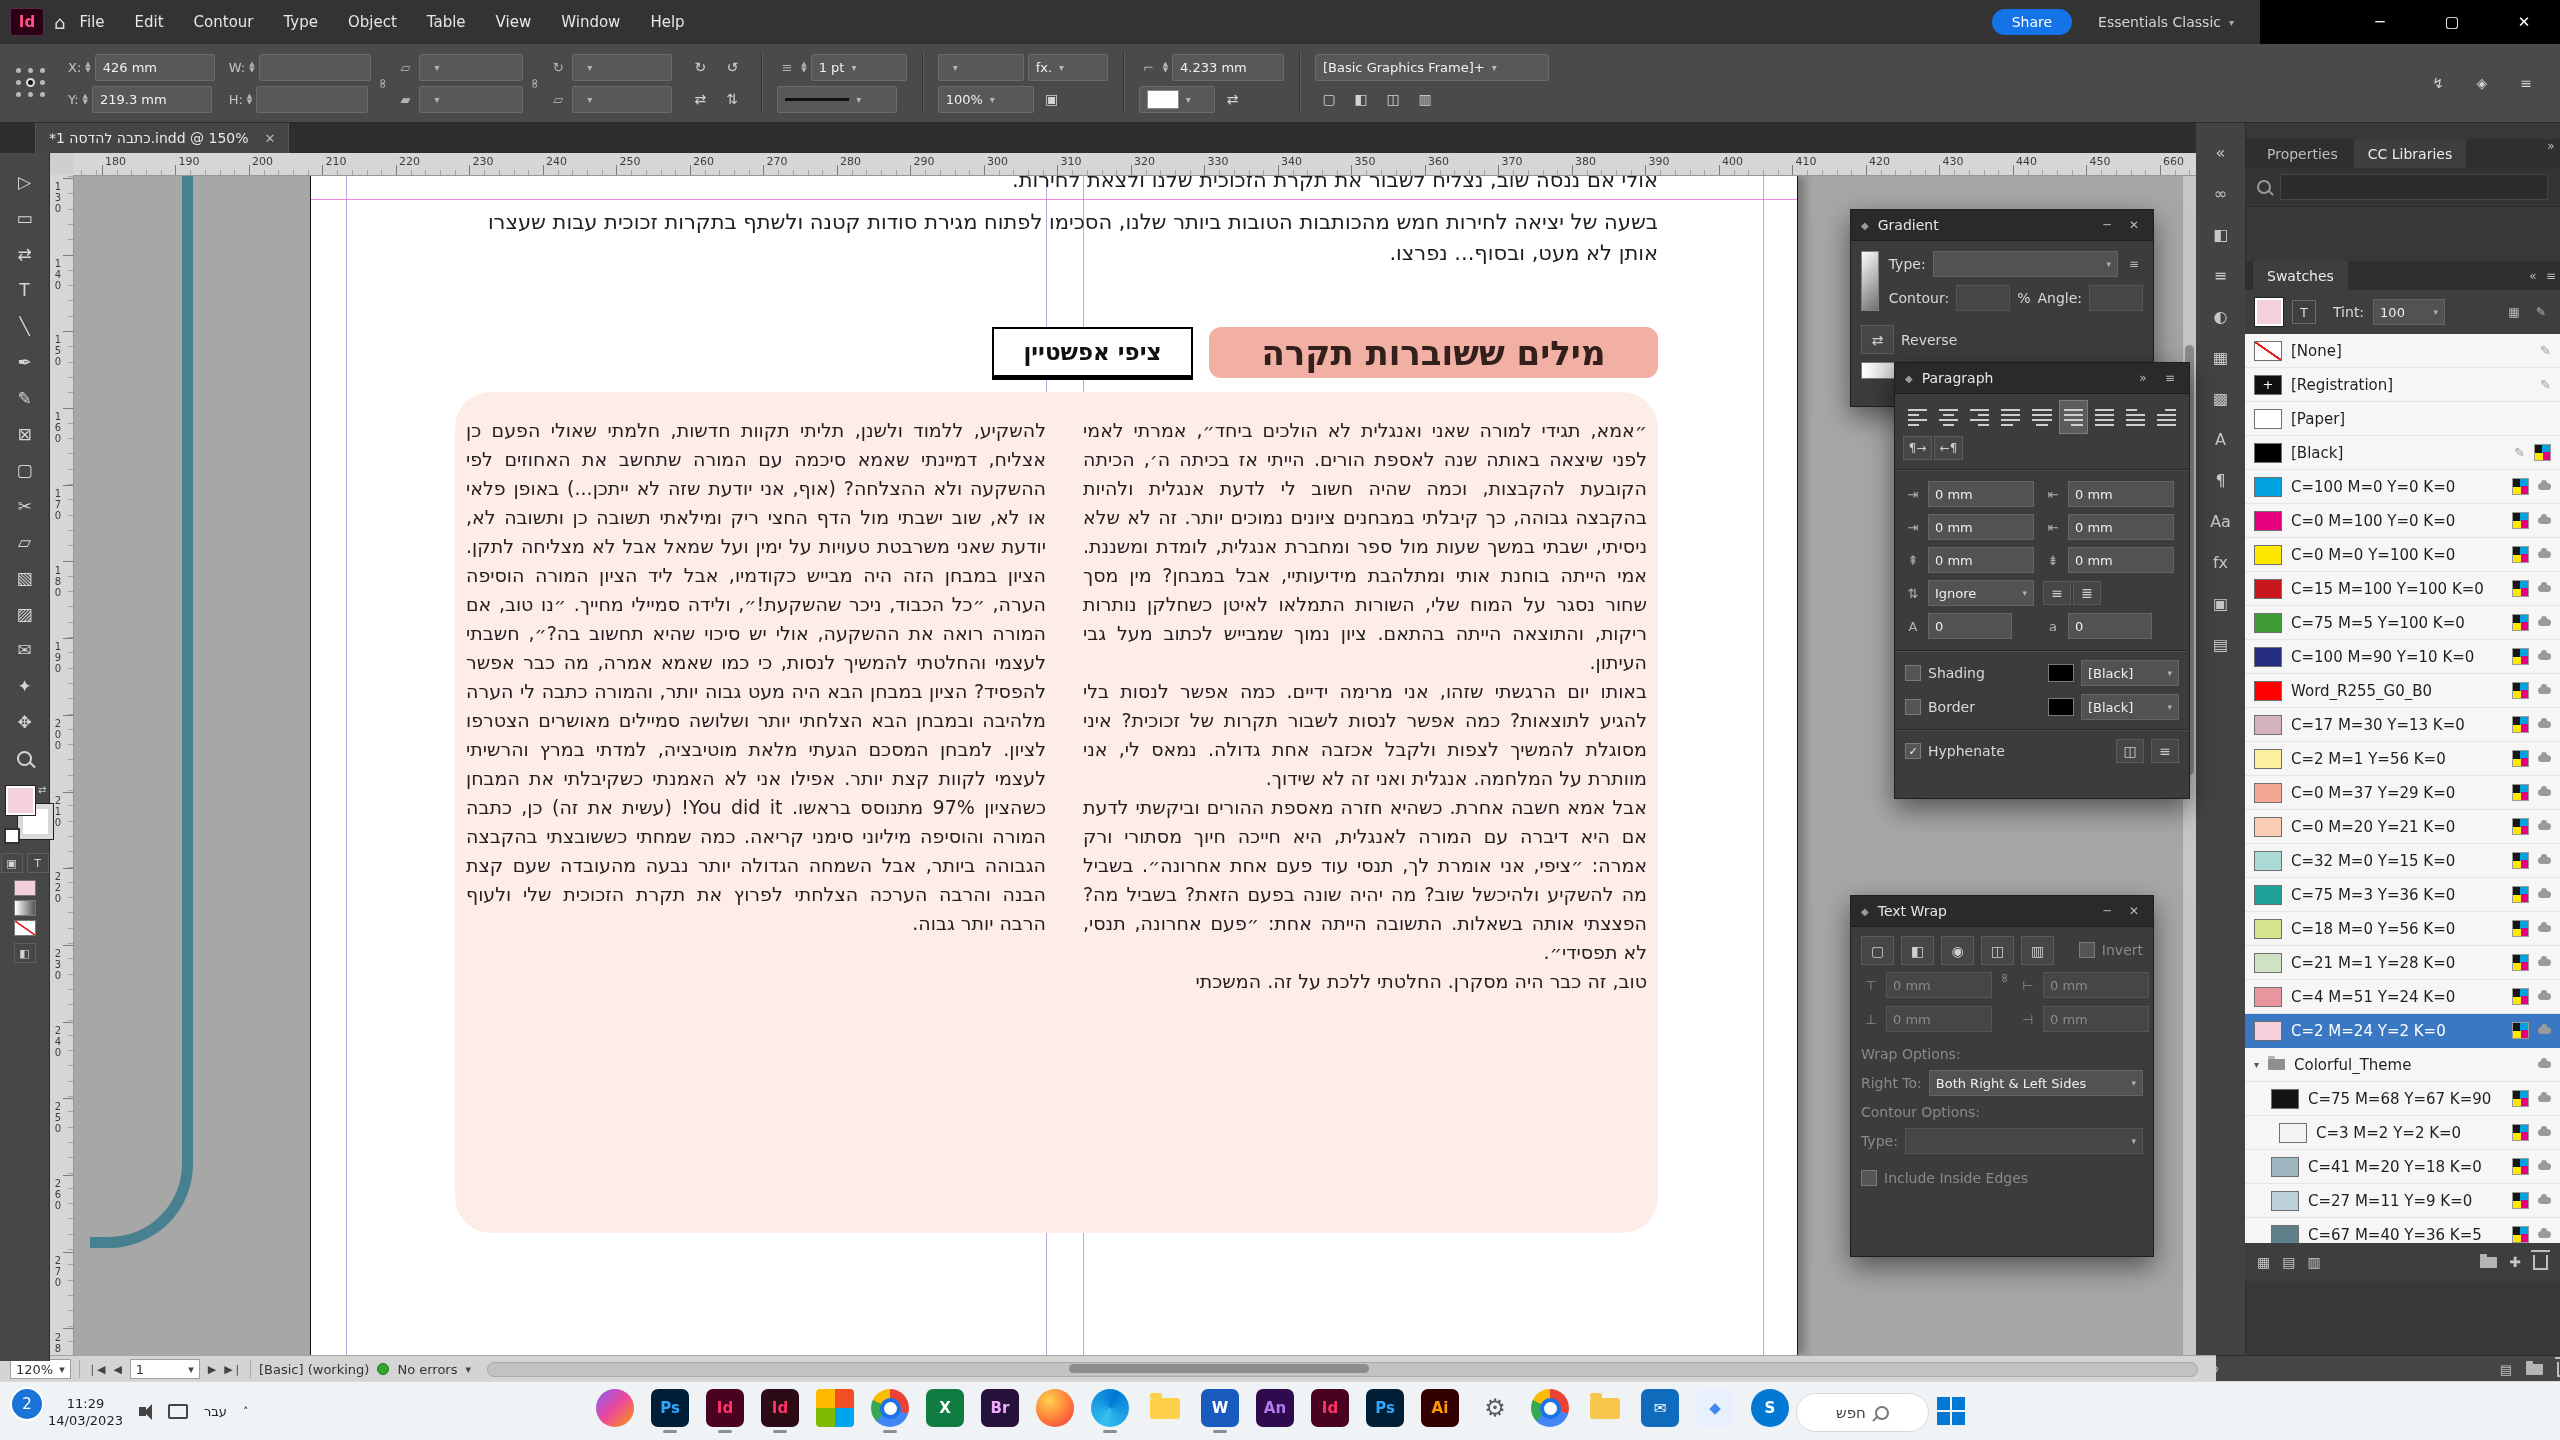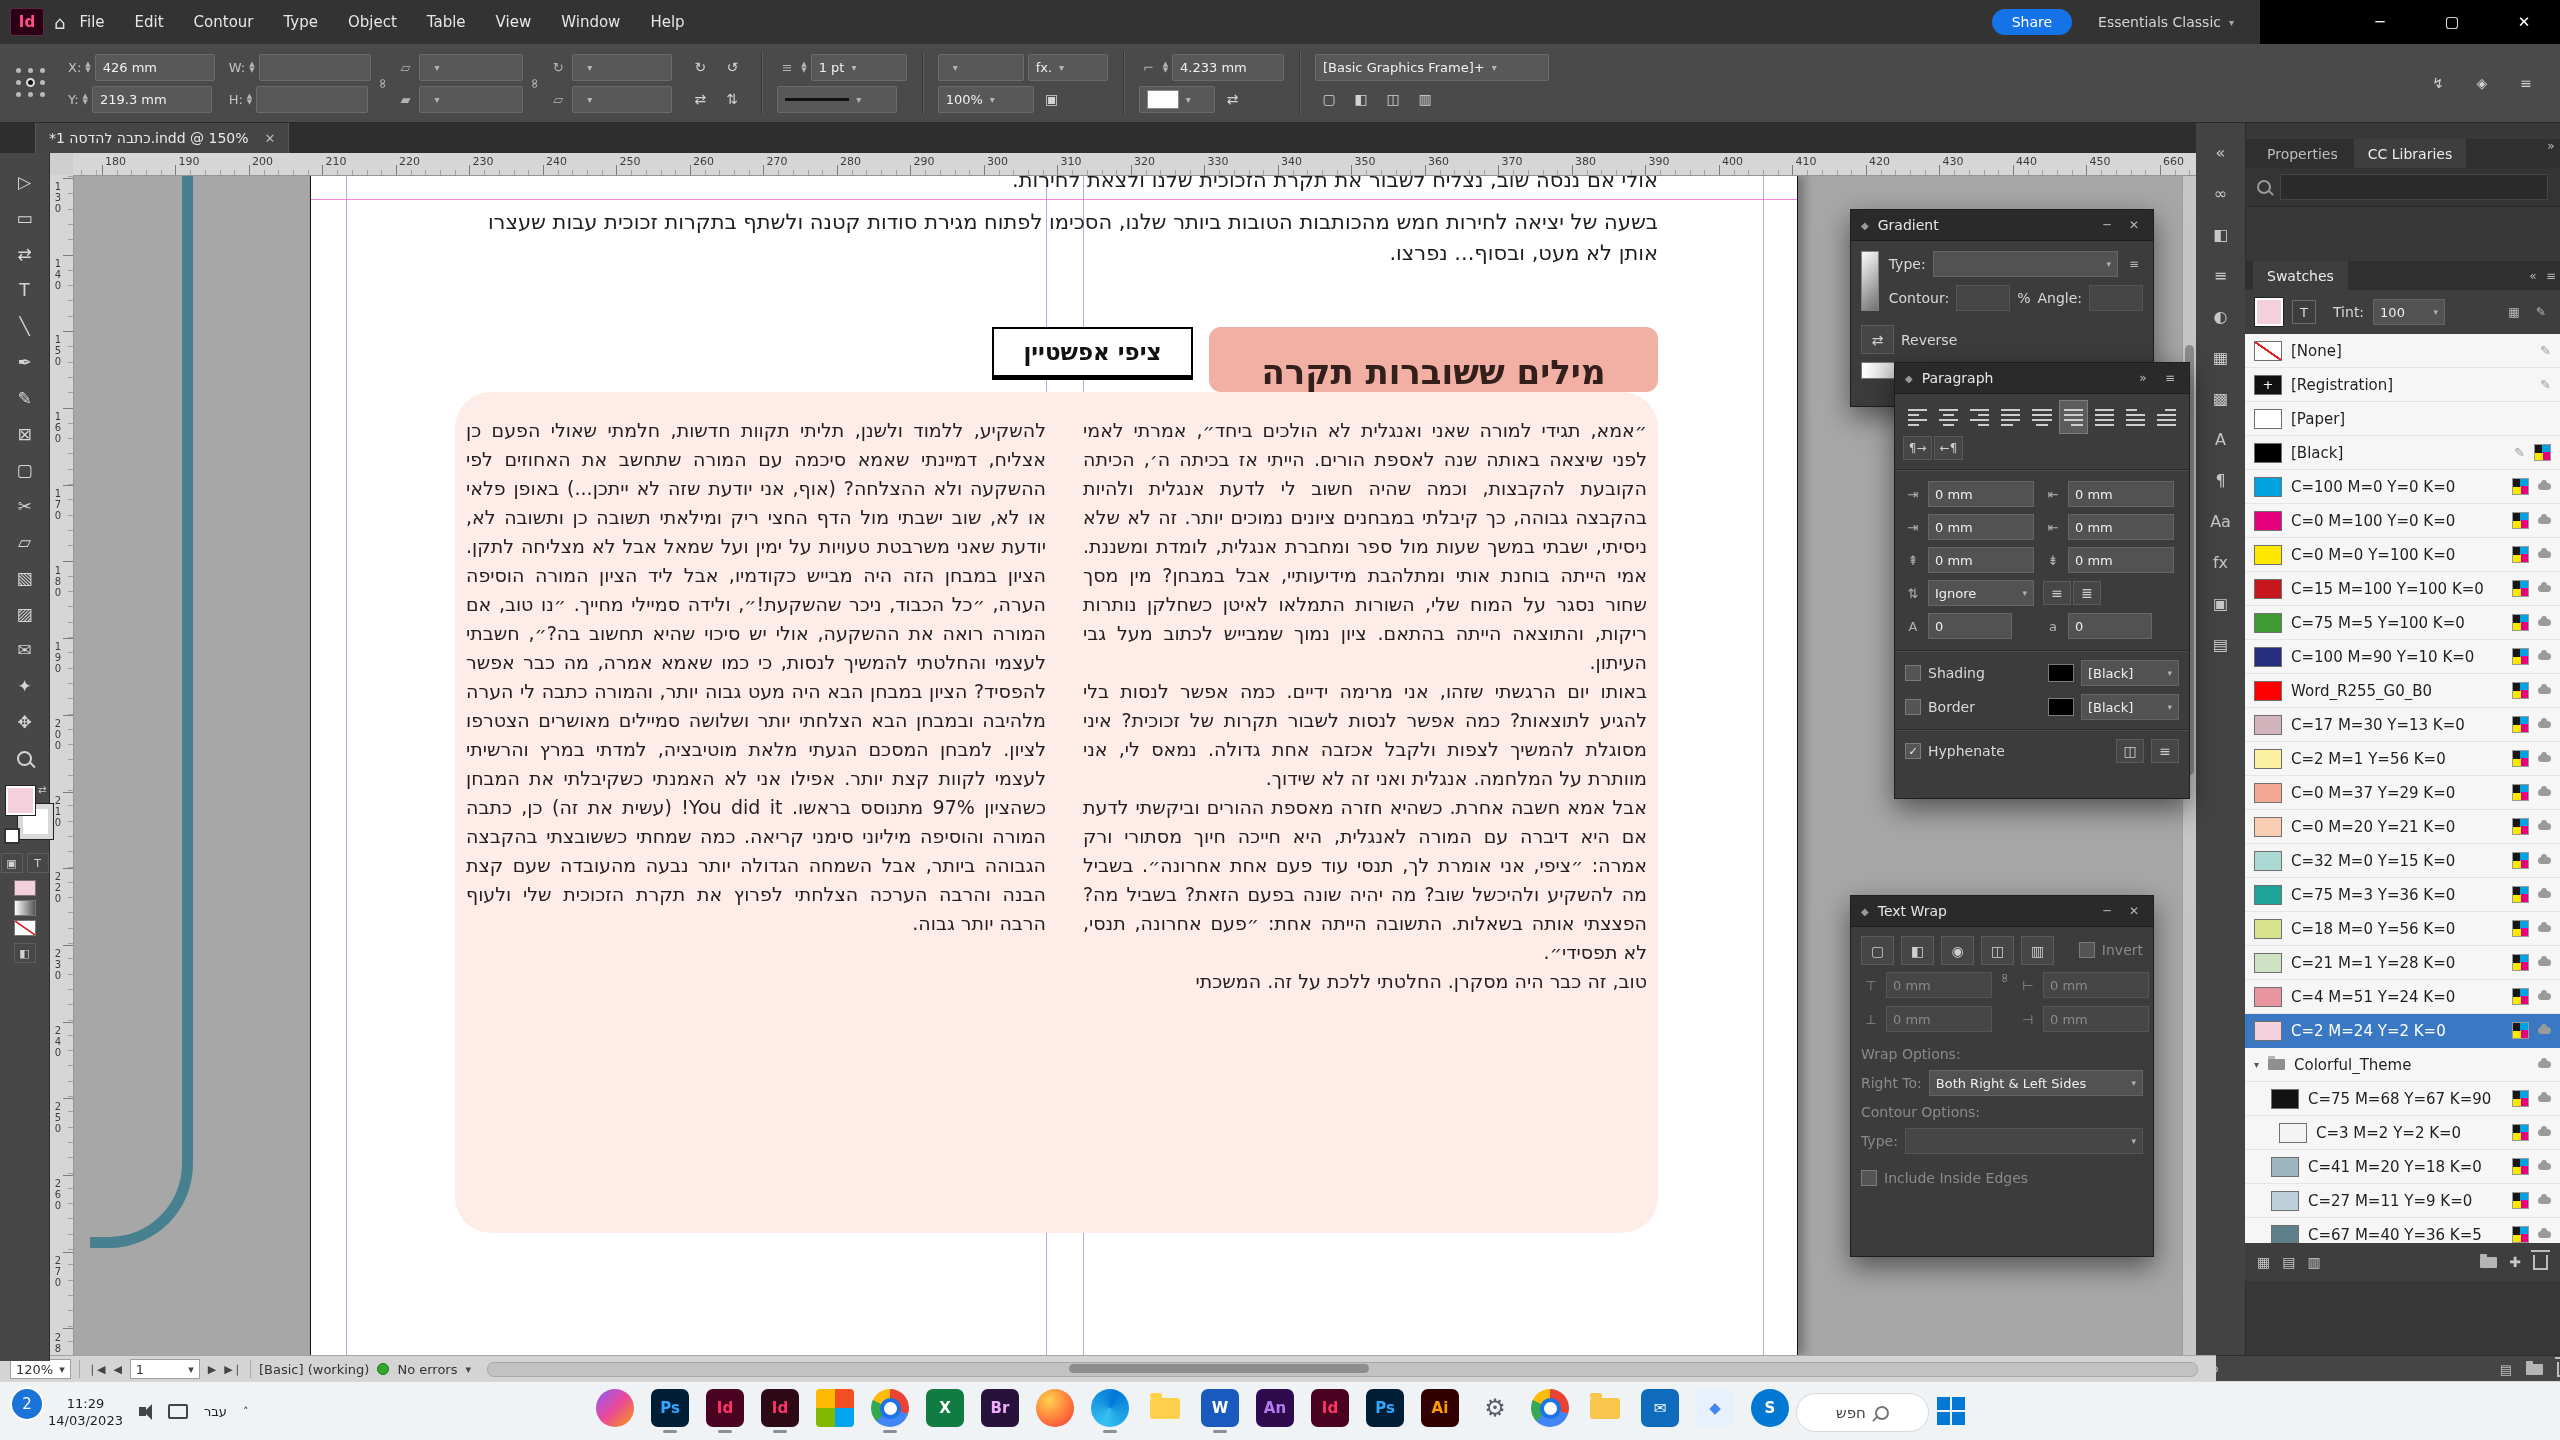--- a/index.html
+++ b/index.html
@@ -61,21 +61,21 @@
   .tbrow{display:flex;gap:4px;margin-top:7px}
   .applysq{width:20px;height:14px;border:1px solid #777}
   
   #viewport{position:absolute;left:73px;top:175px;width:2123px;height:1180px;background:#a7a7a7;overflow:hidden;z-index:10}
   #teal-shape{position:absolute;left:17px;top:-20px;width:92px;height:1082px;border-right:11px solid #47808f;border-bottom:11px solid #47808f;border-bottom-right-radius:84px}
   #page{position:absolute;left:237px;top:0;width:1486px;height:1180px;background:#fff;border-left:1px solid #151515;border-right:1px solid #151515;box-shadow:7px 0 9px rgba(0,0,0,.28);overflow:hidden}
   .guide-h{position:absolute;left:0;width:100%;height:1px;background:#ef5fd2;opacity:.75}
   .guide-v{position:absolute;top:0;height:100%;width:1px;background:#a37fd6;opacity:.7}
   #intro-line{position:absolute;left:144px;top:-7px;width:1203px;direction:rtl;text-align:right;font-size:21px;color:#1e1e1e;white-space:nowrap;overflow:hidden}
   #intro-para{position:absolute;left:144px;top:32px;width:1203px;direction:rtl;text-align:right;font-size:21px;line-height:31px;color:#1e1e1e}
-  #title-box{position:absolute;left:898px;top:152px;width:449px;height:65px;background:#f1b0a3;border-radius:12px;display:flex;align-items:flex-end;justify-content:center}
+  #title-box{position:absolute;left:898px;top:152px;width:449px;height:51px;background:#f1b0a3;border-radius:12px;display:flex;align-items:center;justify-content:center}
   #title-box span{font-size:34px;font-weight:bold;color:#33201c}
   #byline-box{position:absolute;left:681px;top:152px;width:197px;height:46px;background:#fff;border:2px solid #000;border-bottom-width:5px;display:flex;align-items:center;justify-content:center}
   #byline-box span{font-size:23px;font-weight:bold;color:#111}
   #body-box{position:absolute;left:144px;top:217px;width:1203px;height:841px;background:#fdece7;border-radius:36px}
   .bodycol{position:absolute;top:241px;direction:rtl;text-align:justify;font-size:19px;line-height:29px;color:#221f1f;white-space:pre-line}
   #col-right{left:772px;width:564px}
   #col-left{left:155px;width:580px}
   #vscroll{position:absolute;right:0;top:0;width:13px;height:100%;background:#c6c6c6;border-left:1px solid #a0a0a0}
   #vscroll i{position:absolute;left:2px;top:170px;width:9px;height:430px;background:#8d8d8d;border-radius:5px}
   

